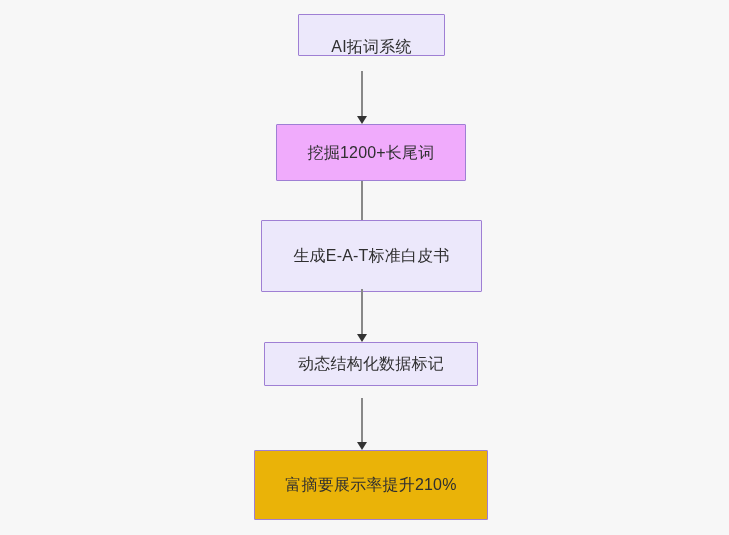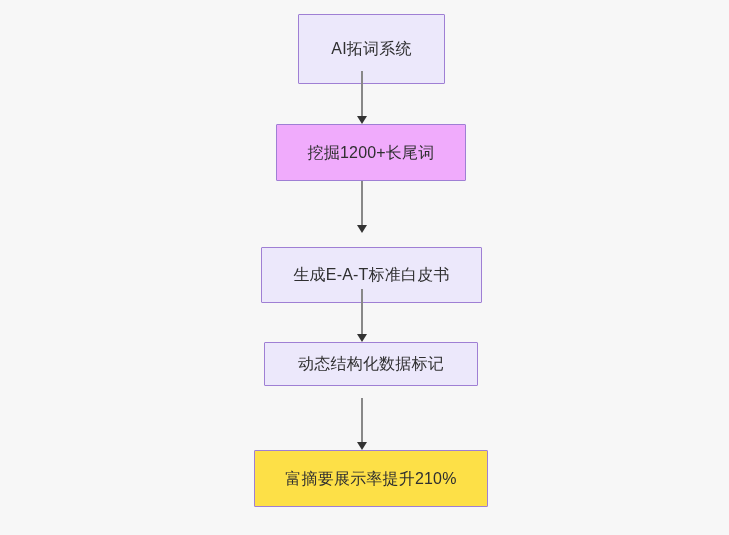--- a/index.html
+++ b/index.html
@@ -56,53 +56,53 @@
     border-left: 5.5px solid transparent;
     border-right: 5.5px solid transparent;
     border-top: 8px solid #333333;
   }
 </style>
 </head>
 <body style="background: rgb(247, 247, 247);">
 
 <div id="flow-canvas">
 
-  <div class="node" id="node-1" style="left: 298px; top: 14px; width: 147px; height: 70px; background: rgb(236, 232, 251); border-color: rgb(159, 127, 212); color: rgb(47, 47, 48);">
+  <div class="node" id="node-1" style="left: 298px; top: 14px; width: 147px; height: 42px; background: rgb(236, 232, 251); border-color: rgb(159, 127, 212); color: rgb(47, 47, 48); align-items: flex-end;">
     <span class="node-label">AI拓词系统</span>
   </div>
 
   <div class="connector" id="edge-1" style="left: 352px; top: 71px; height: 53px;">
     <div class="line" style="height: 46px; background: rgb(136, 136, 136);"></div>
     <div class="head" style="top: 45px; border-top-color: rgb(51, 51, 51);"></div>
   </div>
 
   <div class="node" id="node-2" style="left: 276px; top: 124px; width: 190px; height: 57px; background: #f0abfc; border-color: rgb(159, 127, 212); color: rgb(47, 47, 48);">
     <span class="node-label">挖掘1200+长尾词</span>
   </div>
 
   <div class="connector" id="edge-2" style="left: 352px; top: 181px; height: 52px;">
     <div class="line" style="height: 45px; background: rgb(136, 136, 136);"></div>
     <div class="head" style="top: 44px; border-top-color: rgb(51, 51, 51);"></div>
   </div>
 
-  <div class="node" id="node-3" style="left: 261px; top: 247px; width: 221px; height: 56px; background: rgb(236, 232, 251); border-color: rgb(159, 127, 212); color: rgb(47, 47, 48);">
+  <div class="node" id="node-3" style="left: 261px; top: 220px; width: 221px; height: 72px; background: rgb(236, 232, 251); border-color: rgb(159, 127, 212); color: rgb(47, 47, 48);">
     <span class="node-label">生成E-A-T标准白皮书</span>
   </div>
 
   <div class="connector" id="edge-3" style="left: 352px; top: 289px; height: 53px;">
     <div class="line" style="height: 46px; background: rgb(136, 136, 136);"></div>
     <div class="head" style="top: 45px; border-top-color: rgb(51, 51, 51);"></div>
   </div>
 
   <div class="node" id="node-4" style="left: 264px; top: 342px; width: 214px; height: 44px; background: rgb(236, 232, 251); border-color: rgb(159, 127, 212); color: rgb(47, 47, 48);">
     <span class="node-label">动态结构化数据标记</span>
   </div>
 
   <div class="connector" id="edge-4" style="left: 352px; top: 398px; height: 52px;">
     <div class="line" style="height: 45px; background: rgb(136, 136, 136);"></div>
     <div class="head" style="top: 44px; border-top-color: rgb(51, 51, 51);"></div>
   </div>
 
-  <div class="node" id="node-5" style="left: 254px; top: 450px; width: 234px; height: 57px; background: #fde047; border-color: rgb(159, 127, 212); color: rgb(47, 47, 48);">
+  <div class="node" id="node-5" style="left: 254px; top: 450px; width: 234px; height: 70px; background: #eab308; border-color: rgb(159, 127, 212); color: rgb(47, 47, 48);">
     <span class="node-label">富摘要展示率提升210%</span>
   </div>
 
 </div>
 
 </body></html>

